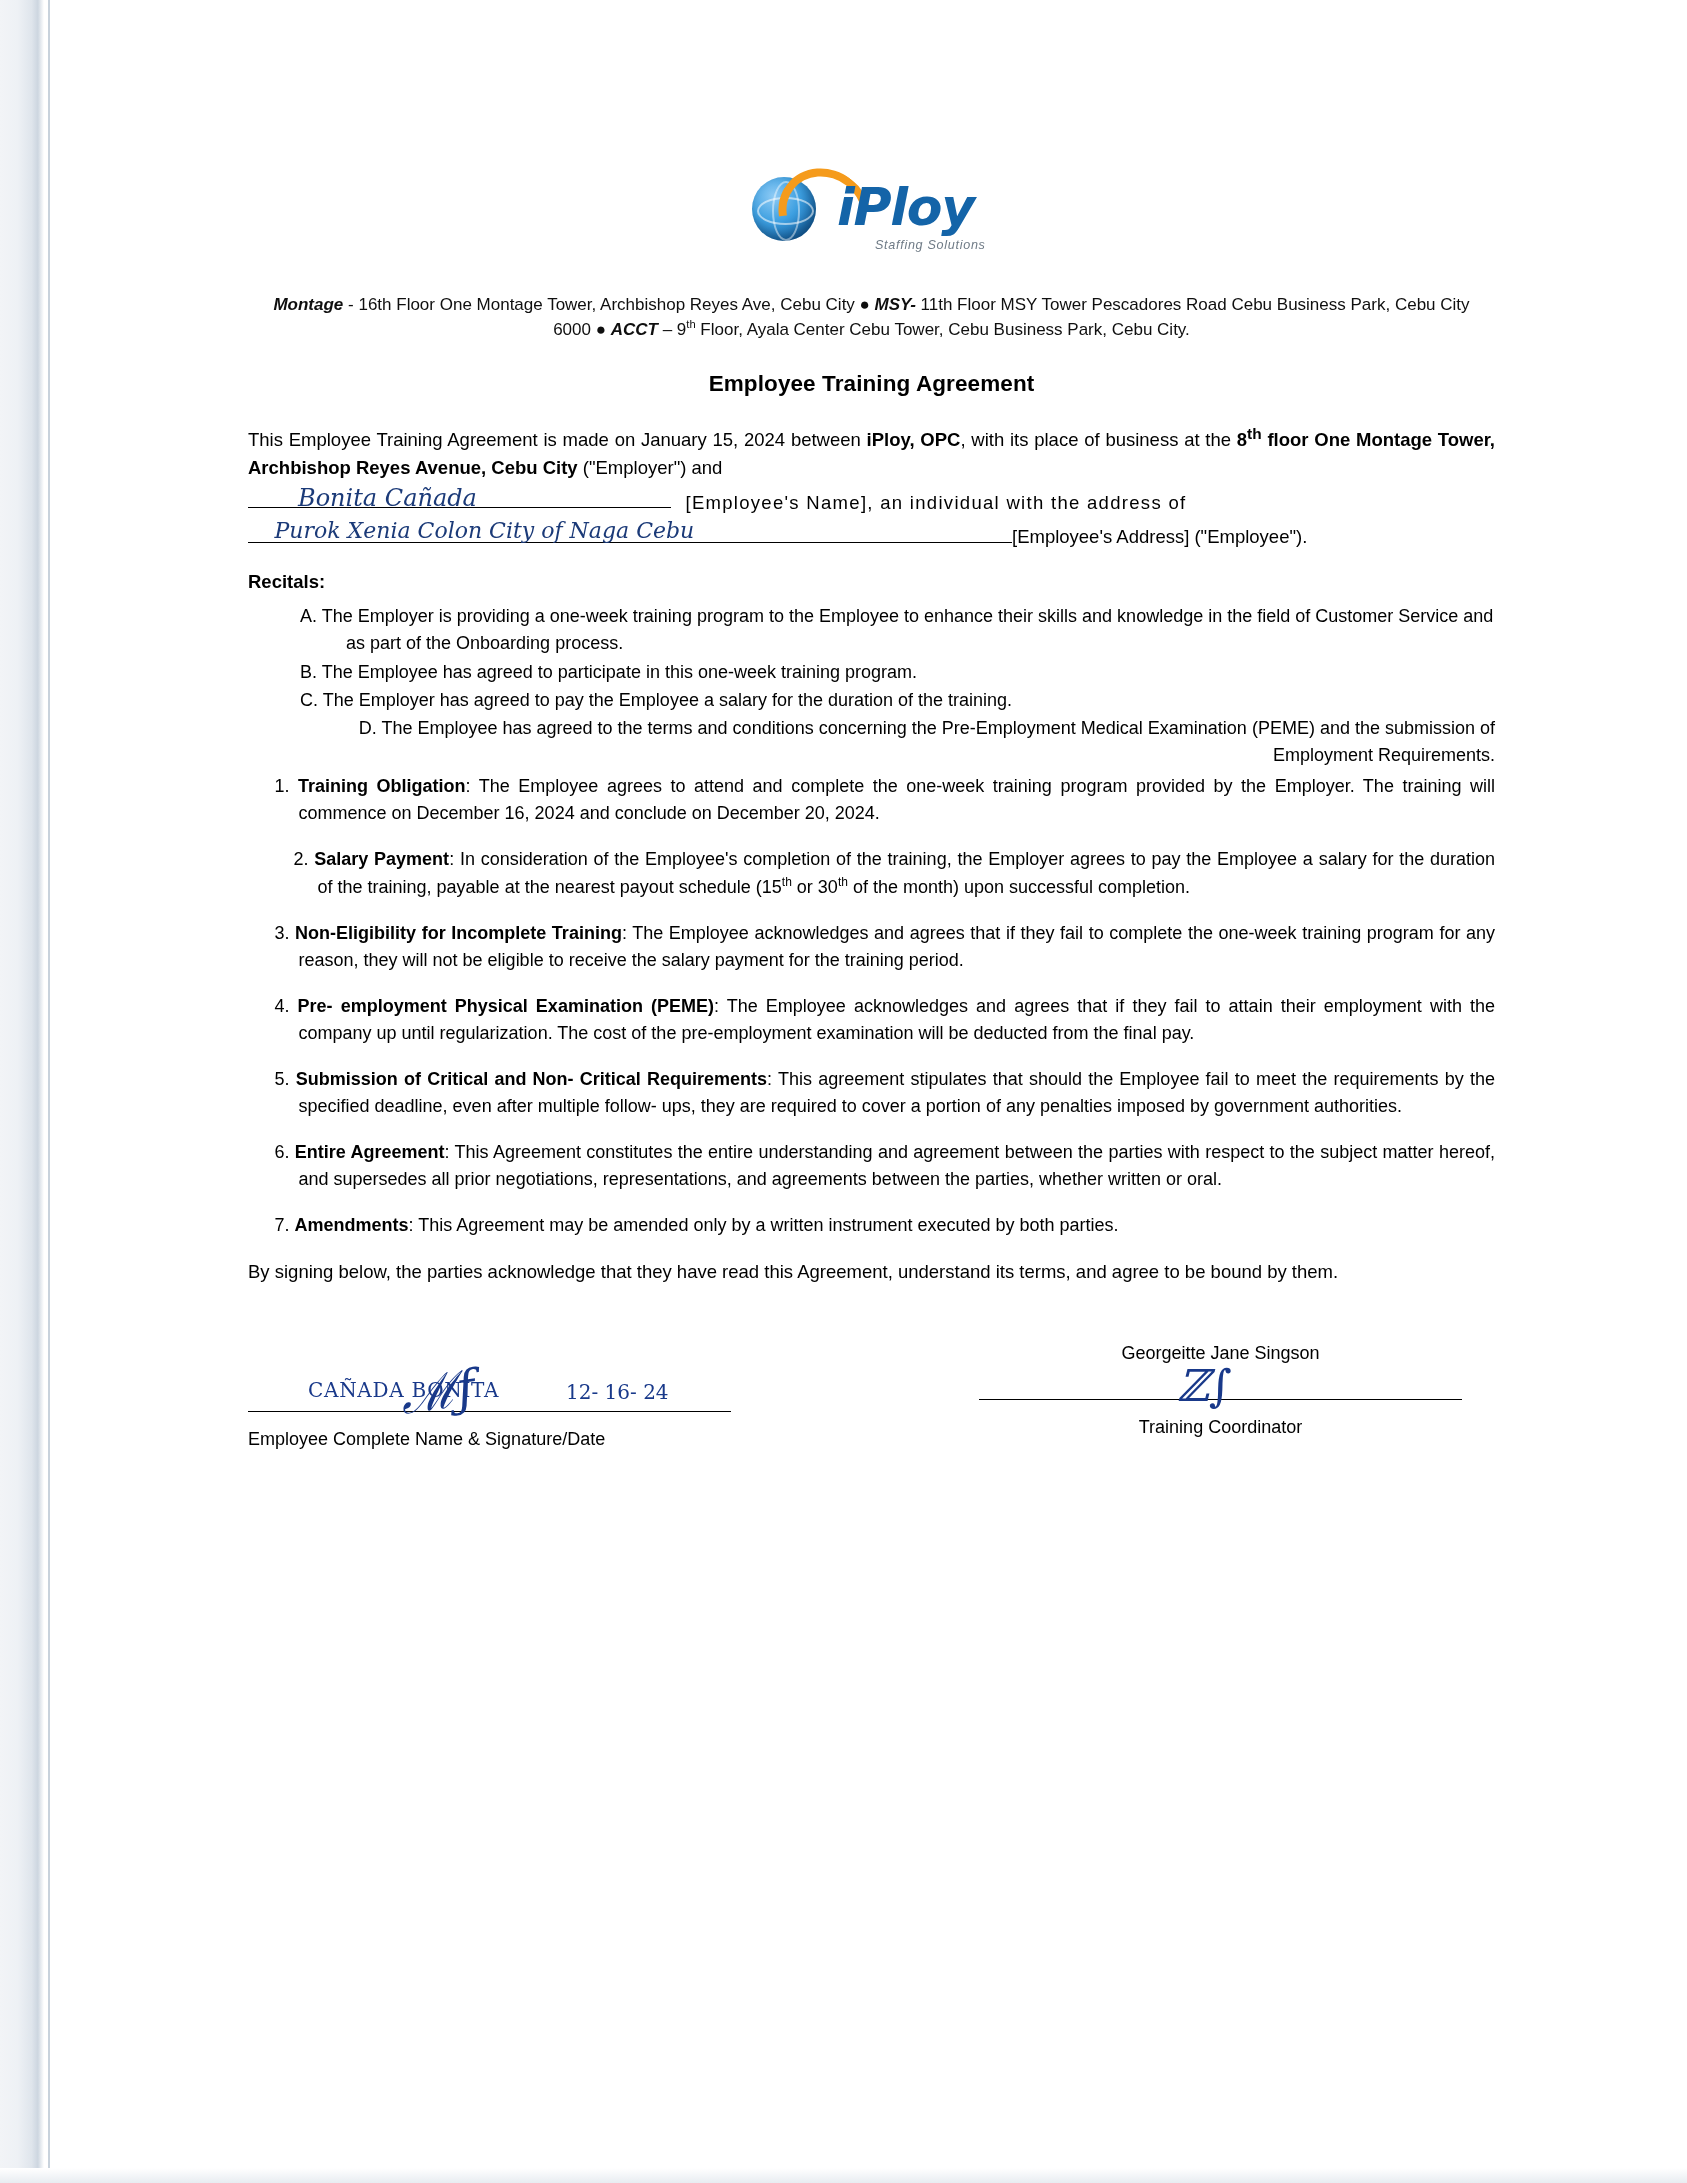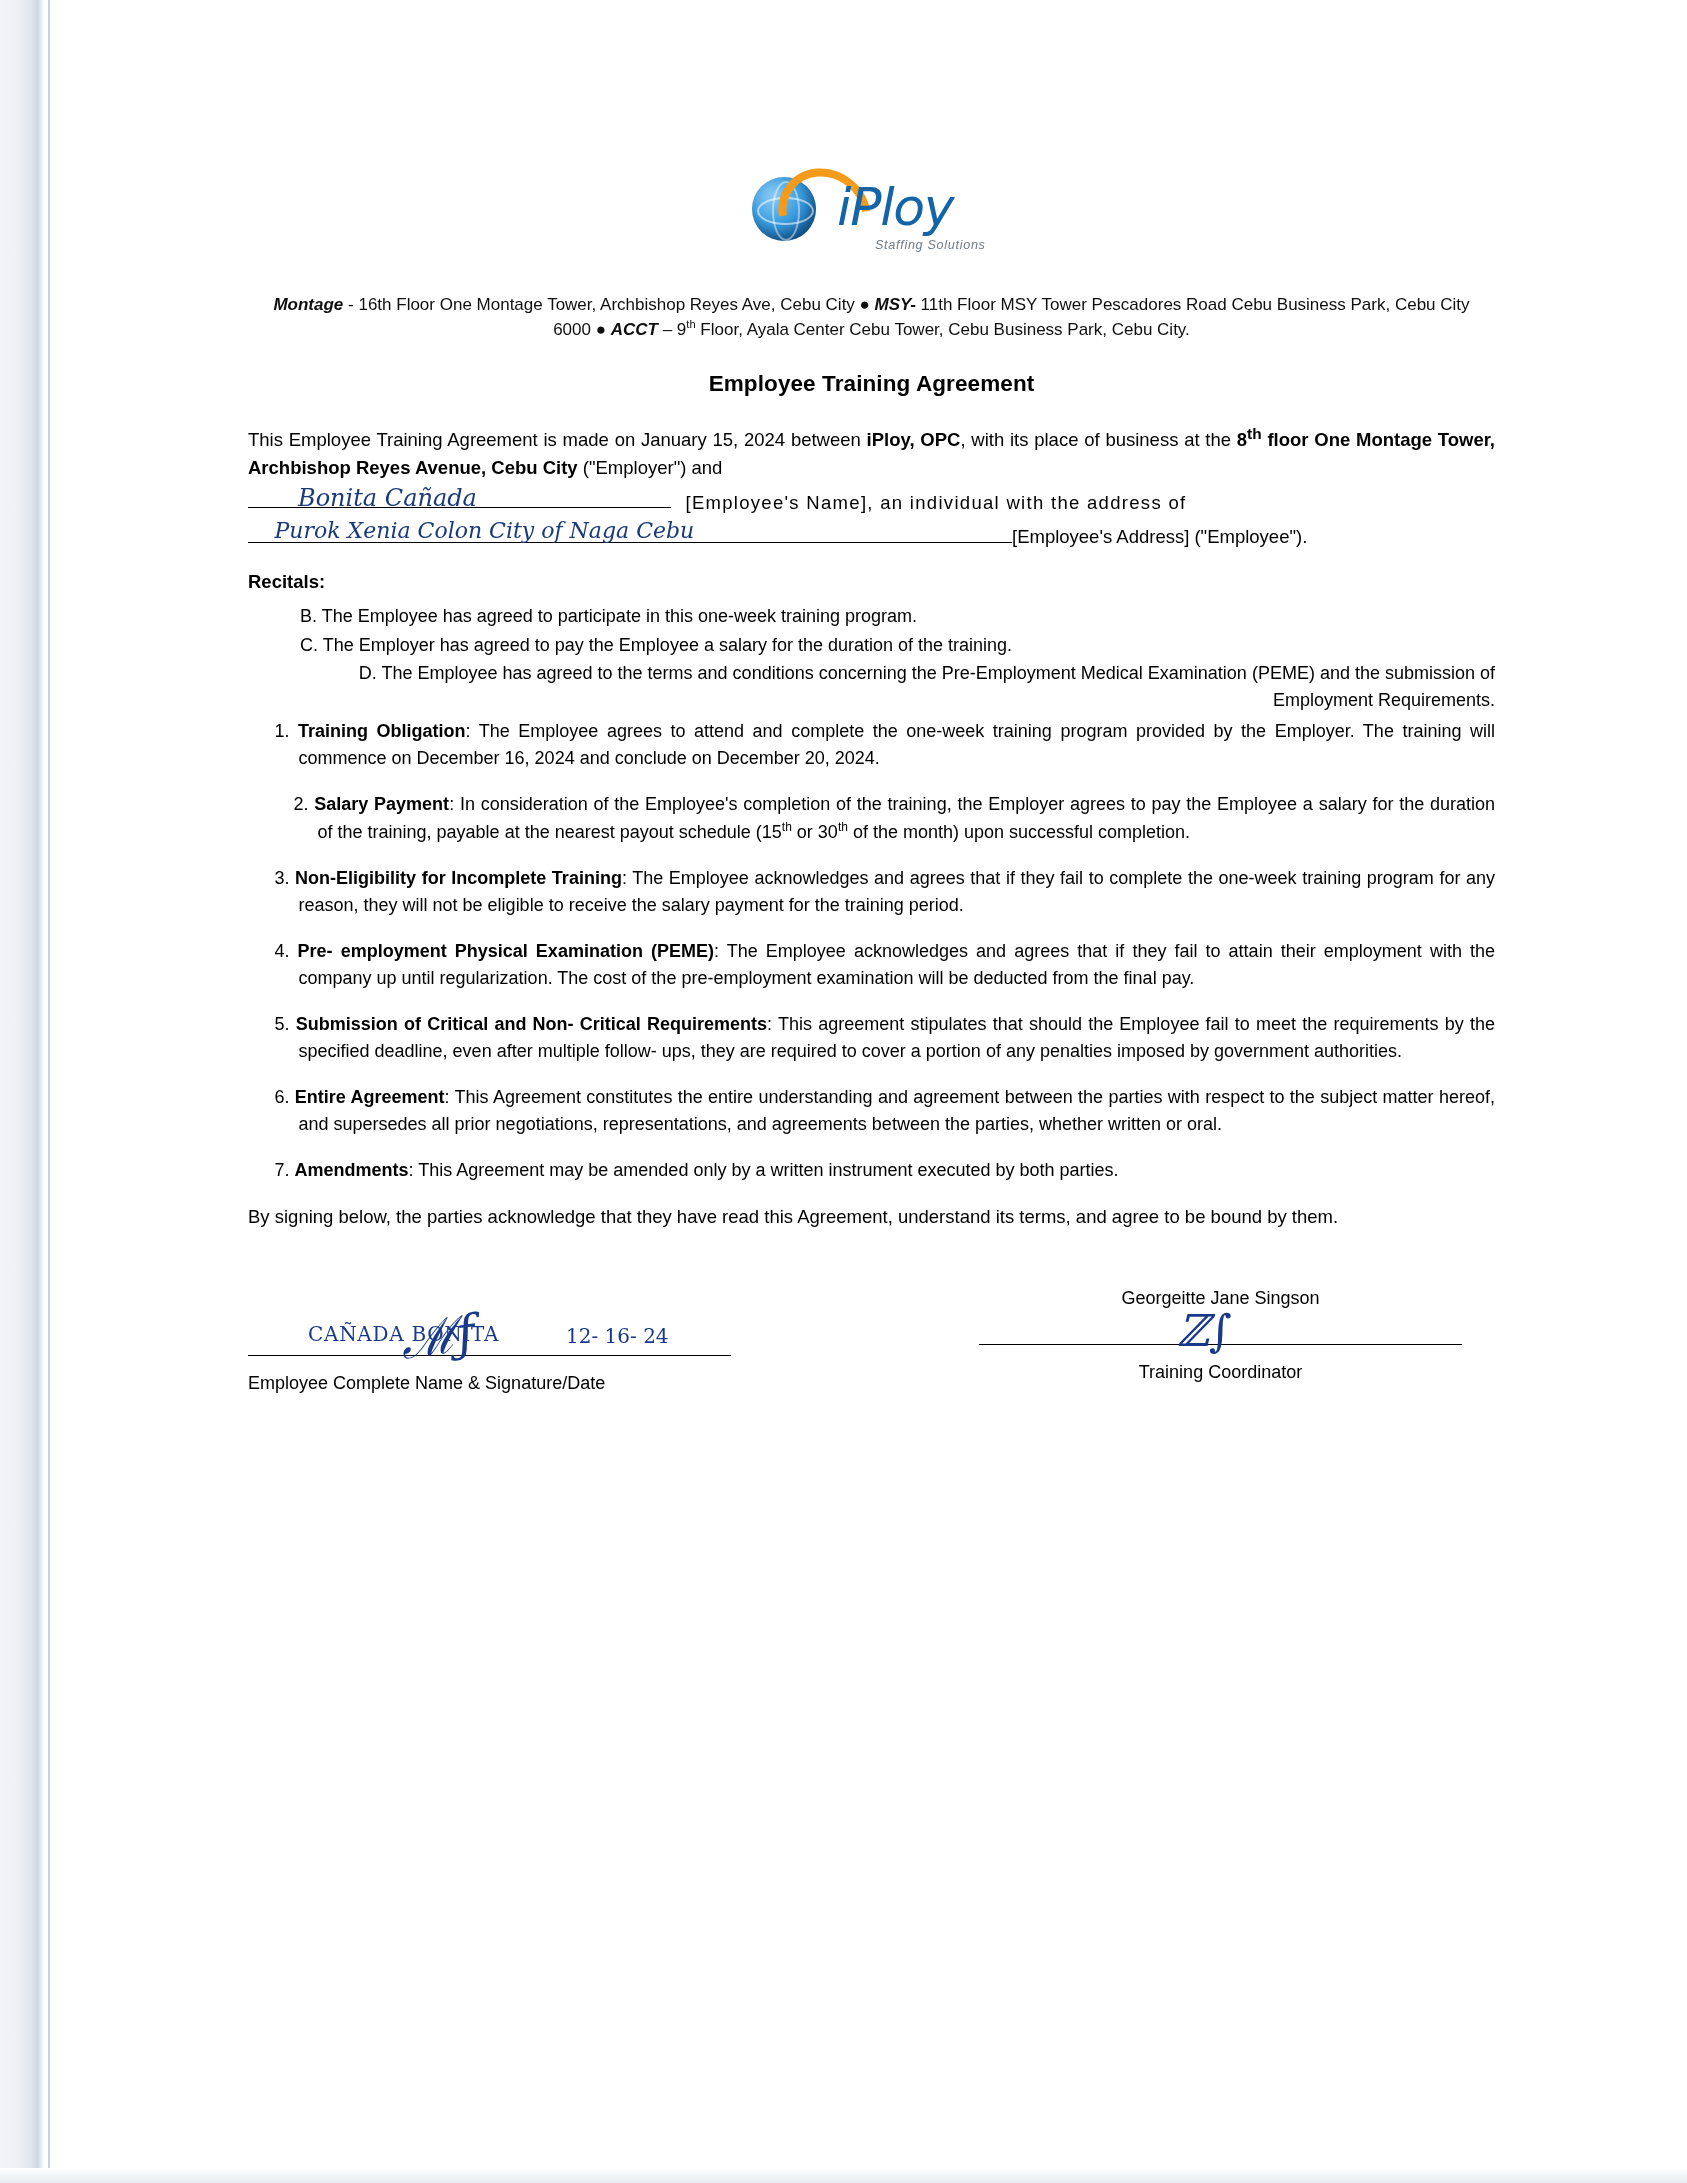--- a/index.html
+++ b/index.html
@@ -92,21 +92,21 @@
     border-radius: 50%;
     border-right-color: transparent;
     border-bottom-color: transparent;
     transform: rotate(38deg);
   }
   .logo-text {
     position: absolute;
     left: 98px; top: 12px;
     font-family: "DejaVu Sans", sans-serif;
     font-size: 52px;
-    font-weight: normal;
+    font-weight: bold;
     font-style: italic;
     color: #1464a8;
     letter-spacing: -1.3px;
   }
   .logo-sub {
     position: absolute;
     left: 136px; top: 73px;
     font-size: 12.6px;
     font-style: italic;
     color: #6f7b86;
@@ -263,20 +263,24 @@
       <span class="hand-overlay" style="left:50px; top:-5.3px; font-size:24px;">Bonita Cañada</span>
     </p>
 
     <p class="para" style="position:relative;">
       <span class="blank-line" style="width:764px;"></span><span>[Employee's Address] ("Employee").</span>
       <span class="hand-overlay" style="left:26.5px; top:-5.3px; font-size:22px;">Purok Xenia Colon City of Naga Cebu</span>
     </p>
 
     <h2 class="section">Recitals:</h2>
     <div class="recitals">
+      <div class="item hang">
+        <span class="lbl">A.</span>
+        <span>The Employer is providing a one-week training program to the Employee to enhance their skills and knowledge in the field of Customer Service and as part of the Onboarding process.</span>
+      </div>
       <div class="item">
         <span class="lbl">B.</span>
         <span>The Employee has agreed to participate in this one-week training program.</span>
       </div>
       <div class="item">
         <span class="lbl">C.</span>
         <span>The Employer has agreed to pay the Employee a salary for the duration of the training.</span>
       </div>
       <div class="item" style="padding-left:22.5px;text-align:right;">
         <span class="lbl">D.</span>

